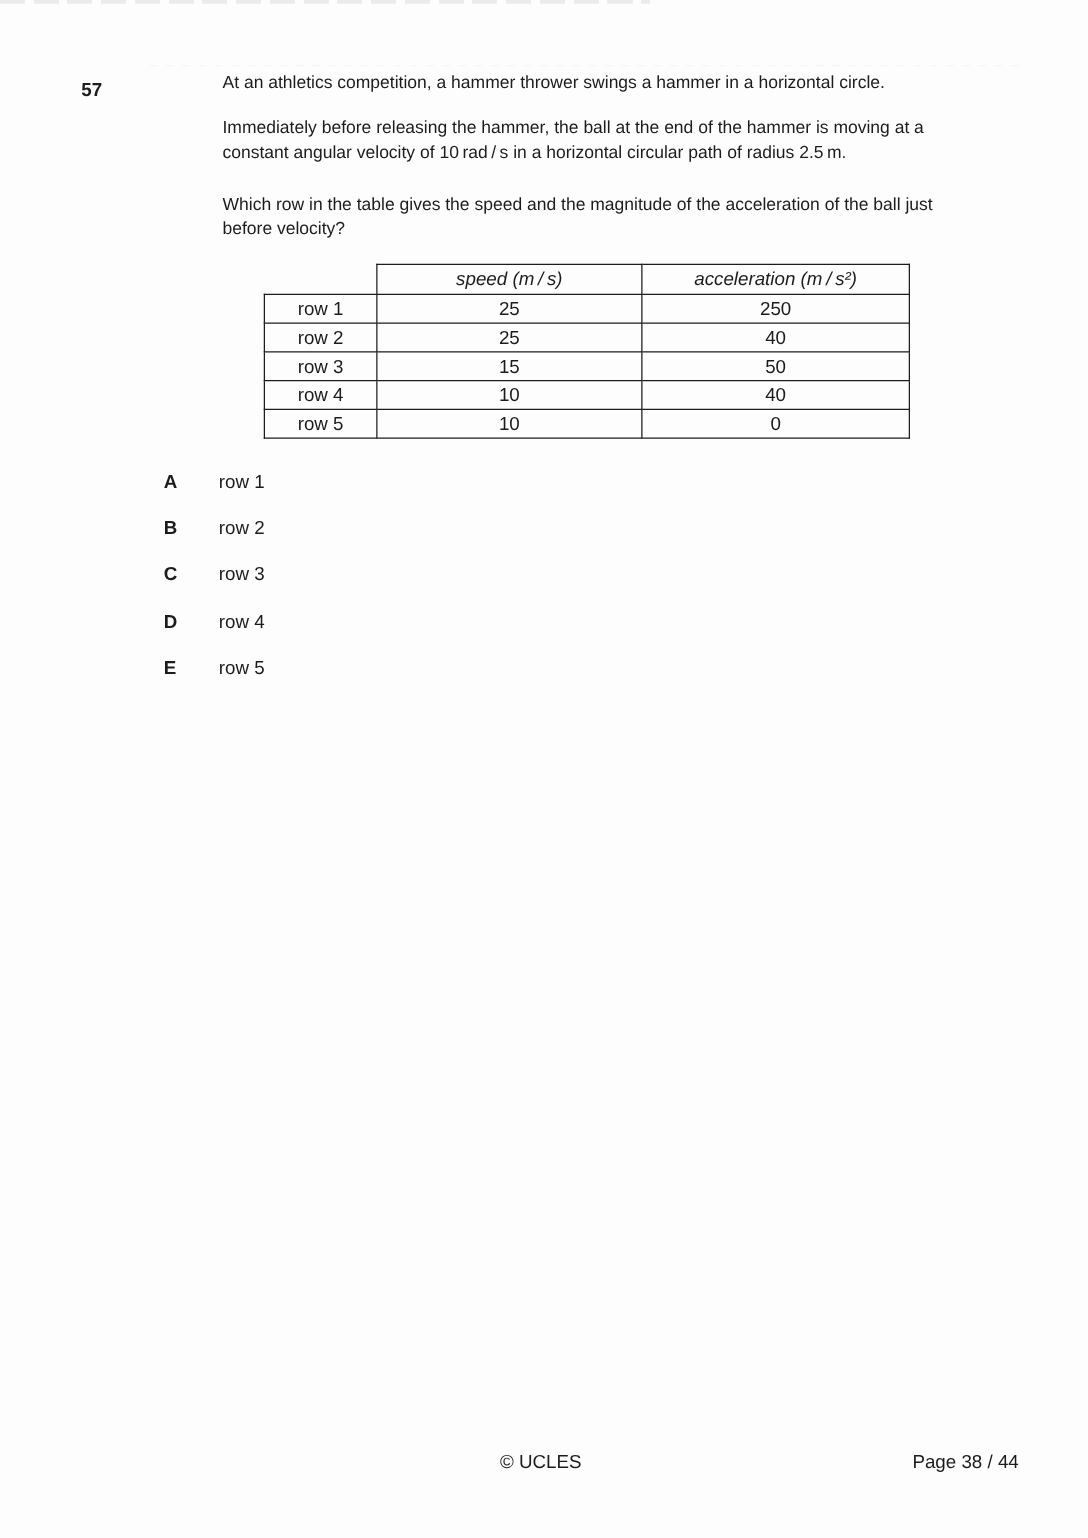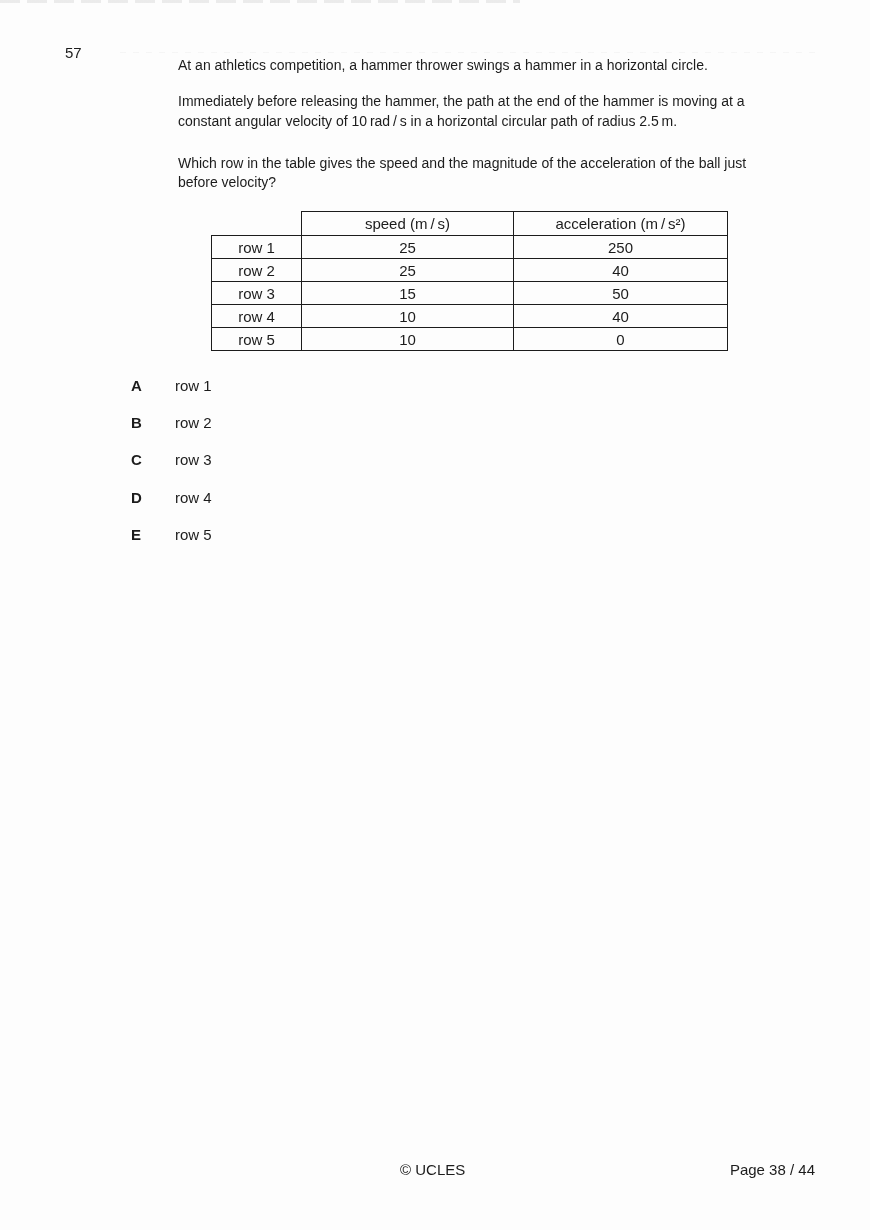--- a/index.html
+++ b/index.html
@@ -37,24 +37,24 @@
     width: 700px;
     height: 1px;
     background: repeating-linear-gradient(90deg,
       rgba(0,0,0,0.03) 0 6px,
       rgba(0,0,0,0.00) 6px 13px);
   }
 
   .qnum {
     position: absolute;
     left: 65px;
-    top: 43px;
+    top: 63px;
     font-size: 15px;
     line-height: 20px;
-    font-weight: normal;
+    font-weight: bold;
   }
   .tline {
     position: absolute;
     left: 130px;
     font-size: 14px;
     line-height: 20px;
     white-space: nowrap;
     margin-left: 48px;
   }
   .p1  { top: 55px; }
@@ -77,20 +77,21 @@
     text-align: center;
     vertical-align: middle;
     padding: 0;
     font-weight: normal;
   }
   .col-label { width: 90px; }
   .col-speed { width: 212px; }
   .col-acc   { width: 214px; }
   .header-row th {
     height: 23px;
+    font-style: italic;
   }
   .data-row td {
     height: 22px;
   }
   .corner {
     border: none !important;
     background: transparent;
   }
 
   .option {
@@ -134,21 +135,21 @@
 <body>
 
 <div class="page">
 
   <div class="scan-artifact-top"></div>
   <div class="scan-artifact-row"></div>
 
   <div class="qnum">57</div>
 
   <div class="tline p1">At an athletics competition, a hammer thrower swings a hammer in a horizontal circle.</div>
-  <div class="tline p2a">Immediately before releasing the hammer, the path at the end of the hammer is moving at a</div>
+  <div class="tline p2a">Immediately before releasing the hammer, the ball at the end of the hammer is moving at a</div>
   <div class="tline p2b">constant angular velocity of 10 rad / s in a horizontal circular path of radius 2.5 m.</div>
   <div class="tline p3a">Which row in the table gives the speed and the magnitude of the acceleration of the ball just</div>
   <div class="tline p3b">before velocity?</div>
 
   <table class="data-table">
     <colgroup>
       <col class="col-label">
       <col class="col-speed">
       <col class="col-acc">
     </colgroup>

